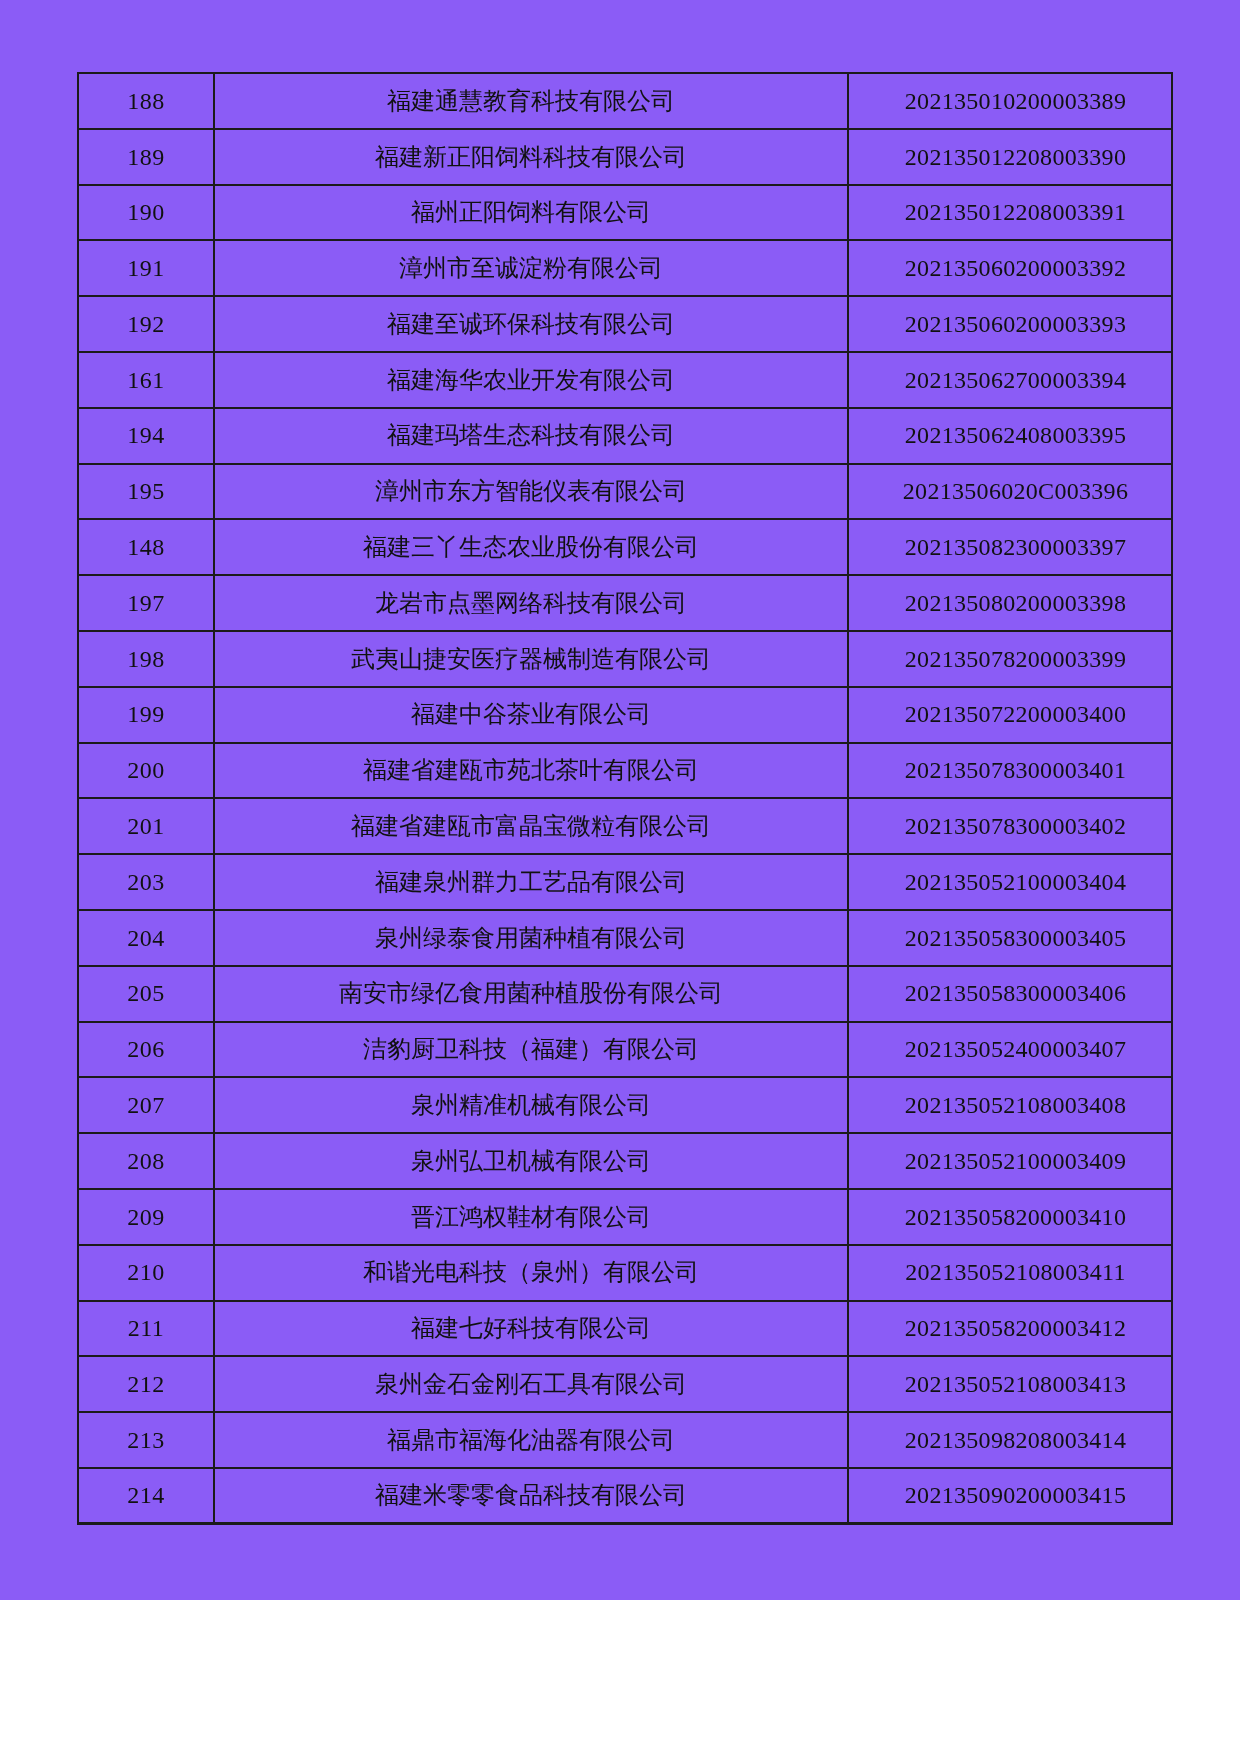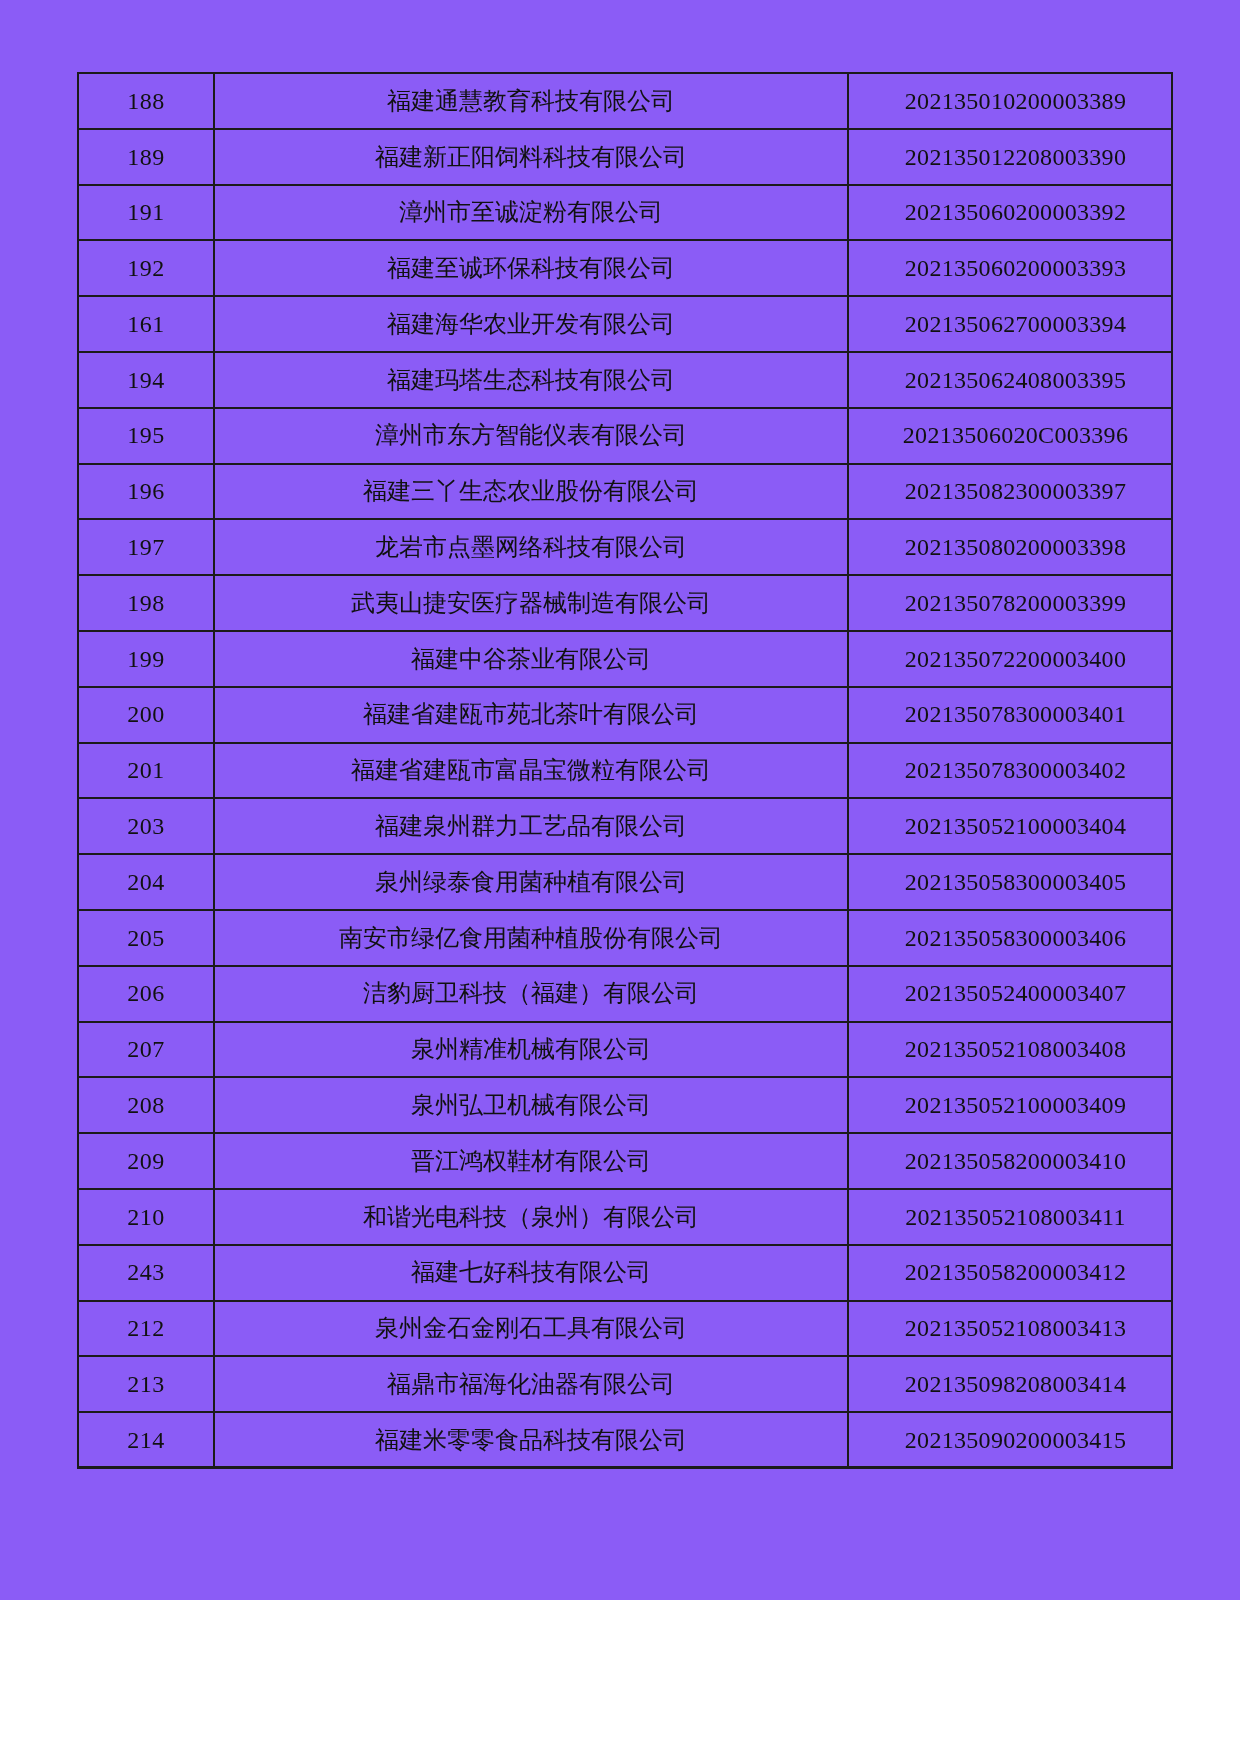--- a/index.html
+++ b/index.html
@@ -56,20 +56,25 @@
           <td class="no">188</td>
           <td class="company">福建通慧教育科技有限公司</td>
           <td class="code">202135010200003389</td>
         </tr>
         <tr>
           <td class="no">189</td>
           <td class="company">福建新正阳饲料科技有限公司</td>
           <td class="code">202135012208003390</td>
         </tr>
         <tr>
+          <td class="no">190</td>
+          <td class="company">福州正阳饲料有限公司</td>
+          <td class="code">202135012208003391</td>
+        </tr>
+        <tr>
           <td class="no">191</td>
           <td class="company">漳州市至诚淀粉有限公司</td>
           <td class="code">202135060200003392</td>
         </tr>
         <tr>
           <td class="no">192</td>
           <td class="company">福建至诚环保科技有限公司</td>
           <td class="code">202135060200003393</td>
         </tr>
         <tr>
@@ -81,21 +86,21 @@
           <td class="no">194</td>
           <td class="company">福建玛塔生态科技有限公司</td>
           <td class="code">202135062408003395</td>
         </tr>
         <tr>
           <td class="no">195</td>
           <td class="company">漳州市东方智能仪表有限公司</td>
           <td class="code">20213506020C003396</td>
         </tr>
         <tr>
-          <td class="no">196</td>
+          <td class="no">148</td>
           <td class="company">福建三丫生态农业股份有限公司</td>
           <td class="code">202135082300003397</td>
         </tr>
         <tr>
           <td class="no">197</td>
           <td class="company">龙岩市点墨网络科技有限公司</td>
           <td class="code">202135080200003398</td>
         </tr>
         <tr>
           <td class="no">198</td>
@@ -151,21 +156,21 @@
           <td class="no">209</td>
           <td class="company">晋江鸿权鞋材有限公司</td>
           <td class="code">202135058200003410</td>
         </tr>
         <tr>
           <td class="no">210</td>
           <td class="company">和谐光电科技（泉州）有限公司</td>
           <td class="code">202135052108003411</td>
         </tr>
         <tr>
-          <td class="no">243</td>
+          <td class="no">211</td>
           <td class="company">福建七好科技有限公司</td>
           <td class="code">202135058200003412</td>
         </tr>
         <tr>
           <td class="no">212</td>
           <td class="company">泉州金石金刚石工具有限公司</td>
           <td class="code">202135052108003413</td>
         </tr>
         <tr>
           <td class="no">213</td>

